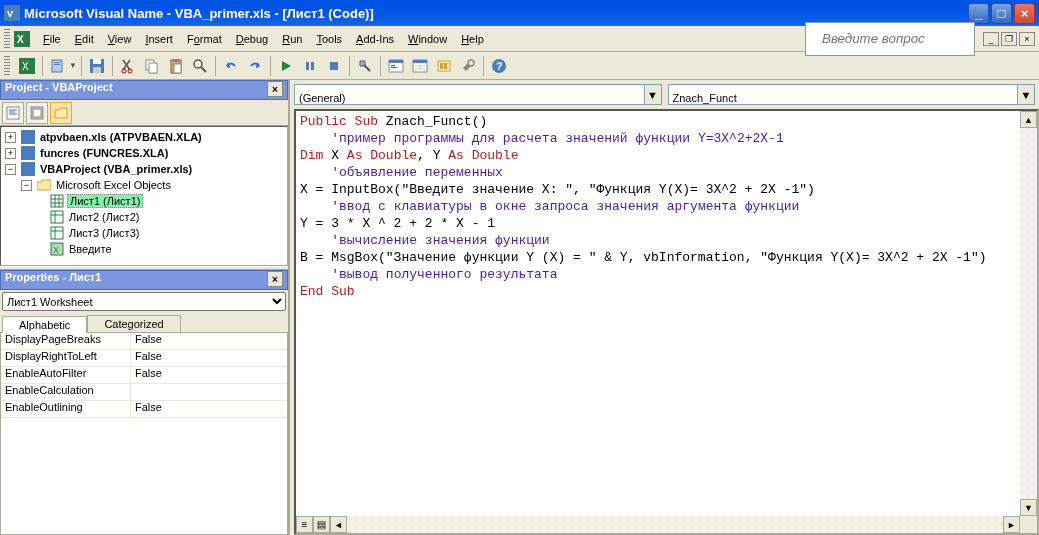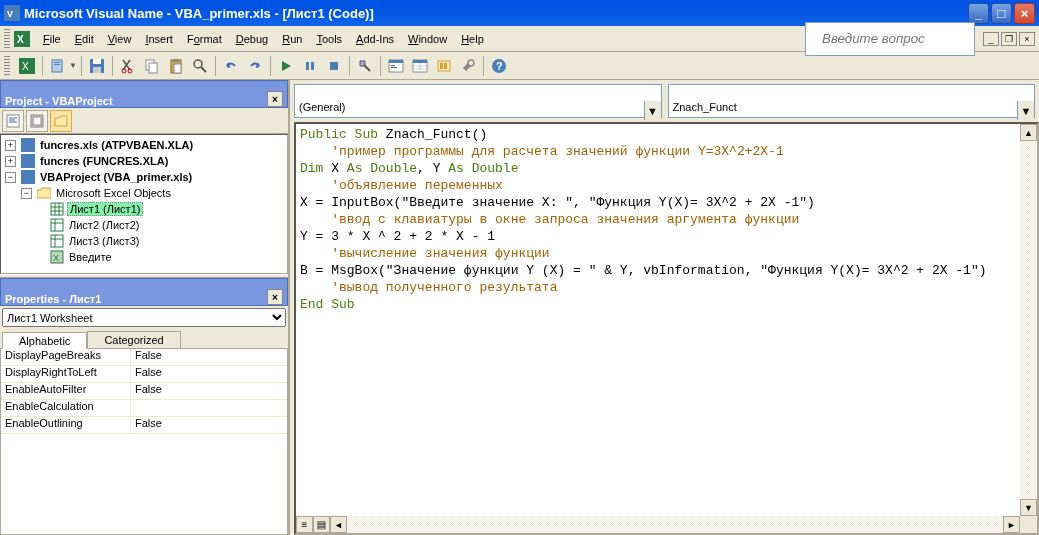--- a/index.html
+++ b/index.html
@@ -17,21 +17,21 @@
 .menu-item .ul { text-decoration: underline; }
 .help-search { margin-left: auto; width: 170px; height: 34px; border: 1px solid #7f9db9; background: #ffffff; padding: 0 16px; color: #888; font-style: italic; }
 .mdi-buttons { display: flex; gap: 2px; margin-left: 8px; }
 .mdi-btn { width: 16px; height: 14px; border: 1px solid #888; background: #ece9d8; font-size: 9px; display: flex; align-items: center; justify-content: center; cursor: pointer; }
 .toolbar { background: #ece9d8; height: 28px; display: flex; align-items: center; padding: 0 4px; gap: 2px; border-bottom: 1px solid #aca899; }
 .tb-btn { width: 22px; height: 22px; display: flex; align-items: center; justify-content: center; cursor: pointer; border: 1px solid transparent; }
 .tb-sep { width: 1px; height: 20px; background: #aca899; margin: 0 2px; }
 .tb-dd { font-size: 8px; color: #555; margin-left: -2px; }
 .main { display: flex; height: calc(100% - 80px); }
 .left-panels { width: 290px; display: flex; flex-direction: column; border-right: 2px solid #aca899; }
-.panel-header { background: #7a96df; color: white; height: 28px; display: flex; align-items: flex-end; padding: 0 4px; font-weight: bold; font-size: 11px; border: 1px solid #4a6db8; }
+.panel-header { background: #7a96df; color: white; height: 20px; display: flex; align-items: flex-start; padding: 0 4px; font-weight: bold; font-size: 11px; border: 1px solid #4a6db8; }
 .panel-close { margin-left: auto; width: 16px; height: 16px; background: #ece9d8; border: 1px solid #888; color: black; display: flex; align-items: center; justify-content: center; cursor: pointer; font-size: 10px; }
 .proj-toolbar { background: #ece9d8; height: 26px; display: flex; align-items: center; padding: 2px; border-bottom: 1px solid #aca899; gap: 2px; }
 .proj-tb-btn { width: 22px; height: 22px; border: 1px solid #aca899; background: #f5f3e8; display: flex; align-items: center; justify-content: center; cursor: pointer; }
 .proj-tb-btn.active { background: #fce5a8; border-color: #e5a740; }
 .tree { background: white; border: 1px inset #aca899; overflow: auto; height: 140px; padding: 2px; }
 .tree-row { display: flex; align-items: center; height: 16px; white-space: nowrap; cursor: pointer; }
 .tree-toggle { width: 11px; height: 11px; border: 1px solid #888; display: inline-flex; align-items: center; justify-content: center; font-size: 9px; margin-right: 2px; line-height: 1; }
 .tree-icon { width: 14px; height: 14px; margin: 0 3px; display: inline-flex; align-items: center; justify-content: center; }
 .tree-label { padding: 0 2px; }
 .tree-label.selected { background: #86efac; border: 1px dotted #888; }
@@ -42,32 +42,32 @@
 .props-tab { padding: 2px 16px; border: 1px solid #aca899; background: #ece9d8; cursor: pointer; font-size: 11px; border-bottom: none; }
 .props-tab.active { background: white; position: relative; top: 1px; }
 .props-grid { background: white; border: 1px solid #aca899; overflow: auto; flex: 1; }
 .prop-row { display: flex; height: 17px; border-bottom: 1px solid #ece9d8; }
 .prop-name { width: 130px; padding: 0 4px; border-right: 1px solid #ece9d8; }
 .prop-val { flex: 1; padding: 0 4px; }
 .prop-row.selected .prop-name { background: #ece9d8; }
 .prop-row.selected .prop-val { background: #316ac5; color: white; }
 .code-area { flex: 1; display: flex; flex-direction: column; background: #ece9d8; padding: 4px 0 0 4px; }
 .code-combos { display: flex; gap: 6px; padding: 0 4px 4px 0; }
-.code-combo { flex: 1; display: flex; background: white; border: 1px solid #7f9db9; height: 30px; align-items: flex-start; padding: 16px 4px; }
+.code-combo { flex: 1; display: flex; background: white; border: 1px solid #7f9db9; height: 21px; align-items: flex-end; padding: 0 4px; }
 .code-combo-btn { width: 17px; height: 19px; background: #ece9d8; border-left: 1px solid #7f9db9; display: flex; align-items: center; justify-content: center; margin-right: -4px; cursor: pointer; }
 .code-editor-wrap { flex: 1; display: flex; border: 2px inset #aca899; background: white; overflow: hidden; }
 .code-editor { flex: 1; background: white; font-family: 'Courier New', monospace; font-size: 13px; padding: 2px 4px; overflow: auto; white-space: pre; line-height: 17px; }
 .scrollbar-v { width: 17px; background: #ece9d8; display: flex; flex-direction: column; }
 .scrollbar-h { height: 17px; background: #ece9d8; display: flex; }
 .sb-btn { width: 17px; height: 17px; background: #ece9d8; border: 1px solid #aca899; display: flex; align-items: center; justify-content: center; font-size: 9px; cursor: pointer; }
 .sb-track { flex: 1; background: repeating-conic-gradient(#ece9d8 0 25%, #fff 0 50%) 0 0/2px 2px; }
 .code-nav-btns { display: flex; }
 .code-nav-btn { width: 17px; height: 17px; border: 1px solid #aca899; background: #ece9d8; display: flex; align-items: center; justify-content: center; cursor: pointer; font-size: 10px; }
-.kw { color: #4d7c0f; }
-.cm { color: #a16207; }
+.kw { color: #b91c1c; }
+.cm { color: #4c1d95; }
 svg { display: block; }
 </style>
 </head>
 <body>
 
 <div class="titlebar">
   <span class="titlebar-icon">
       <svg width="14" height="14">
         <rect width="14" height="14" fill="#4a7ebb"></rect>
         <text x="2" y="11" fill="white" font-size="9">V</text>
@@ -265,21 +265,21 @@
         </div>
     </div>
     <div class="tree">
       <div class="tree-row" style="padding-left:2px">
           <span class="tree-toggle">+</span>
           <span class="tree-icon">
             <svg width="14" height="14">
               <rect width="14" height="14" fill="#4a7ebb"></rect>
             </svg>
           </span>
-          <span class="tree-label" style="font-weight:bold">funcres.xls (ATPVBAEN.XLA)</span>
+          <span class="tree-label" style="font-weight:bold">atpvbaen.xls (ATPVBAEN.XLA)</span>
         </div>
       <div class="tree-row" style="padding-left:2px">
           <span class="tree-toggle">+</span>
           <span class="tree-icon">
             <svg width="14" height="14">
               <rect width="14" height="14" fill="#4a7ebb"></rect>
             </svg>
           </span>
           <span class="tree-label" style="font-weight:bold">funcres (FUNCRES.XLA)</span>
         </div>

